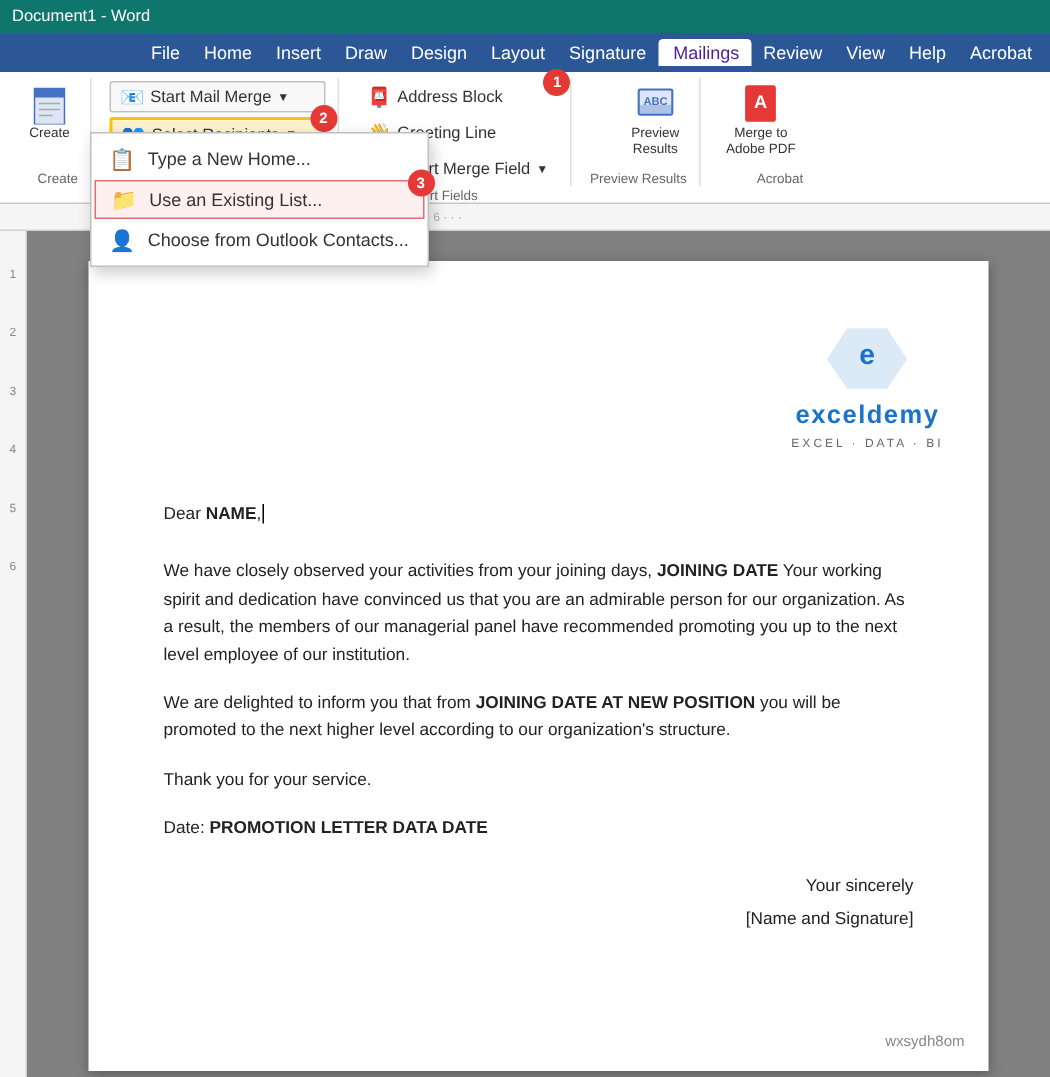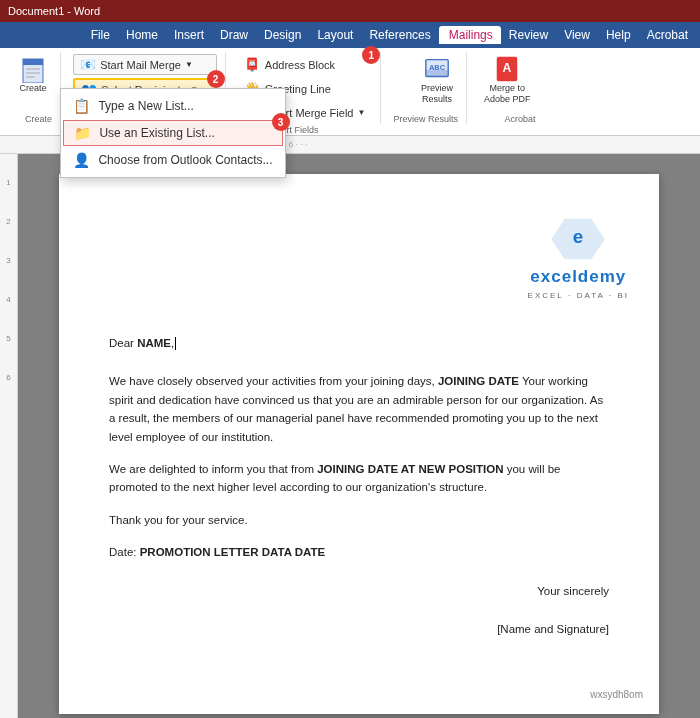--- a/index.html
+++ b/index.html
@@ -1,20 +1,20 @@
 <!DOCTYPE html>
 <html><head>
   <meta charset="utf-8">
   <style>
     * { margin: 0; padding: 0; box-sizing: border-box; }
     body { font-family: 'Segoe UI', Arial, sans-serif; font-size: 12px; background: #f0f0f0; width: 700px; height: 718px; overflow: hidden; }
 
     
     .title-bar {
-      background: #7f1d1d;
+      background: #0f766e;
       color: white;
       height: 22px;
       display: flex;
       align-items: center;
       padding: 0 8px;
       font-size: 11px;
     }
 
     
     .menu-bar {
@@ -27,21 +27,21 @@
     }
     .menu-item {
       color: white;
       padding: 2px 8px;
       font-size: 12px;
       cursor: pointer;
       border-radius: 2px;
     }
     .menu-item.active {
       background: white;
-      color: #be185d;
+      color: #4c1d95;
       border-radius: 3px 3px 0 0;
       padding-left: 10px;
     }
 
     
     .ribbon {
       background: white;
       border-bottom: 1px solid #c8c8c8;
       padding: 4px 6px 6px 6px;
       display: flex;
@@ -267,21 +267,21 @@
   <span>Document1 - Word</span>
 </div>
 
 <div class="menu-bar">
   <div class="menu-item">File</div>
   <div class="menu-item">Home</div>
   <div class="menu-item">Insert</div>
   <div class="menu-item">Draw</div>
   <div class="menu-item">Design</div>
   <div class="menu-item">Layout</div>
-  <div class="menu-item">References</div>
+  <div class="menu-item">Signature</div>
   <div class="menu-item active">Mailings</div>
   <div class="menu-item">Review</div>
   <div class="menu-item">View</div>
   <div class="menu-item">Help</div>
   <div class="menu-item">Acrobat</div>
 </div>
 
 <div class="ribbon">
 
   <div class="ribbon-group">
@@ -419,34 +419,34 @@
         <div class="doc-para doc-main-text">
           <span>Thank you for your service.</span>
         </div>
 
         <div class="doc-para doc-main-text">
           <span>Date:</span> <span class="bold">PROMOTION LETTER DATA DATE</span>
         </div>
 
         <div style="text-align:right; margin-top:20px;">
           <div class="doc-main-text">Your sincerely</div>
-          <div class="doc-main-text" style="margin-top:20px;">[Name and Signature]</div>
+          <div class="doc-main-text" style="margin-top:4px;">[Name and Signature]</div>
         </div>
       </div>
 
       <div class="watermark">wxsydh8om</div>
     </div>
   </div>
 </div>
 
 <div class="dropdown-overlay">
   <div class="dropdown-menu">
     <div class="dropdown-item">
       <span style="font-size:14px;">📋</span>
-      <span>Type a New List...</span>
+      <span>Type a New Home...</span>
     </div>
     <div class="dropdown-item selected" style="position:relative;">
       <span style="font-size:14px;">📁</span>
       <span>Use an Existing List...</span>
       <div class="badge" style="top:-8px; right:-8px;">3</div>
     </div>
     <div class="dropdown-item">
       <span style="font-size:14px;">👤</span>
       <span>Choose from Outlook Contacts...</span>
     </div>

